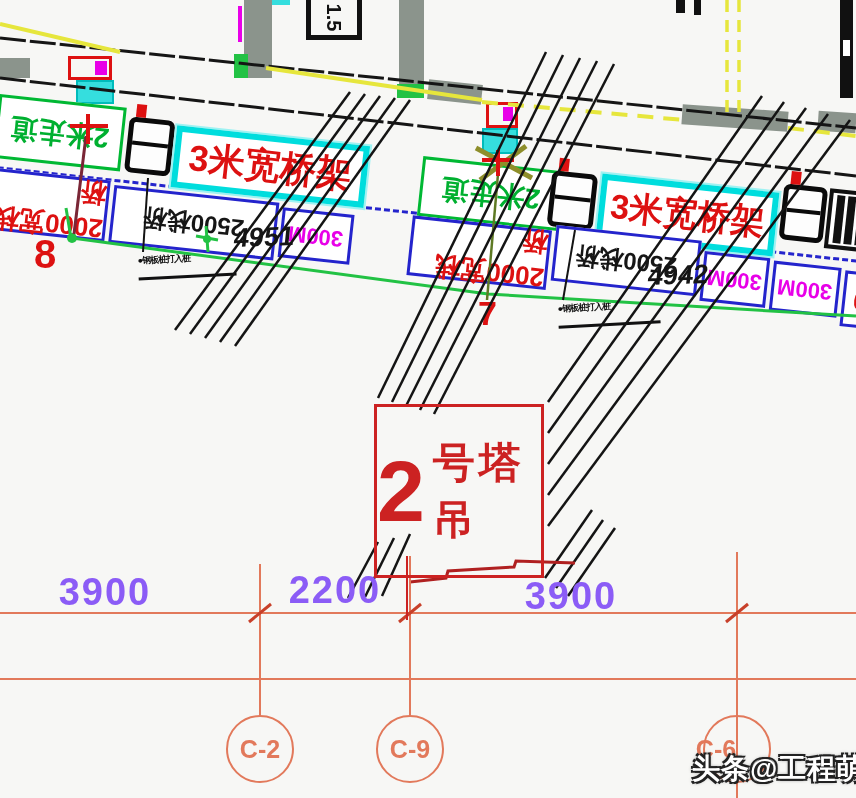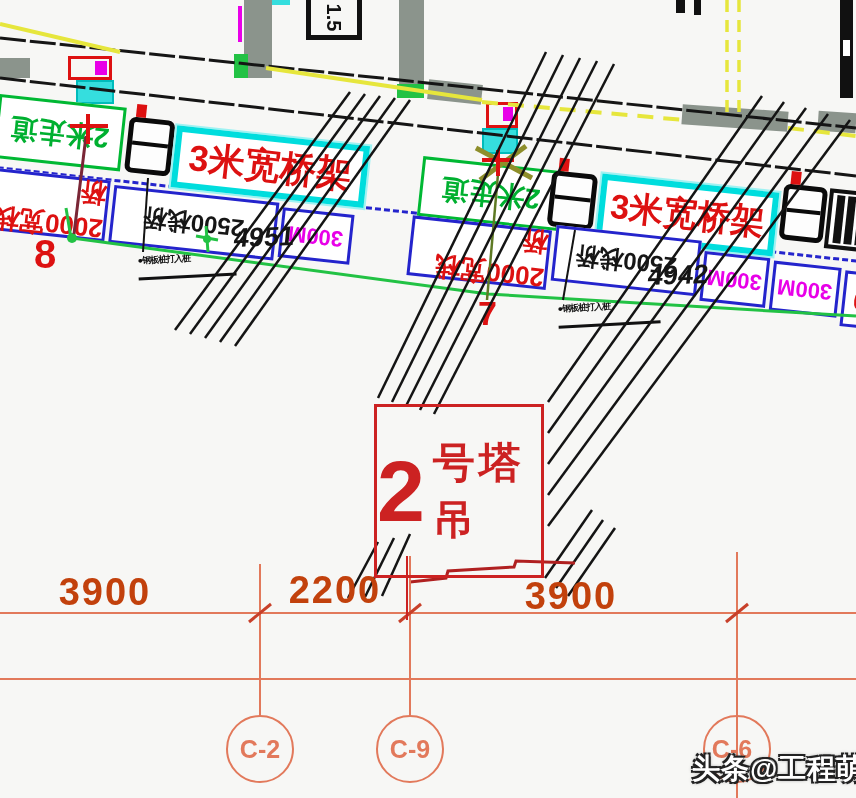--- a/index.html
+++ b/index.html
@@ -21,21 +21,21 @@
   .support{border:5px solid #0a0a0a;border-radius:7px;background:#fdfdfd;
            display:grid;grid-template-rows:1fr 1fr;}
   .support>div{border-bottom:4px solid #0a0a0a;}
   .hatched{border:4px solid #111;background:#fff;display:flex;justify-content:space-evenly;padding:2px 1px;}
   .hatched>i{display:block;width:8px;background:#111;}
   .rednub{position:absolute;width:10px;height:13px;background:#dd1111;}
   .gray{background:#8b948c;}
   .segdim{color:#161616;font-size:27px;font-weight:bold;transform:skewX(-8deg) rotate(-2deg);}
   .pilenote{color:#111;font-size:9px;font-weight:bold;letter-spacing:-1px;
             border-bottom:3px solid #111;transform:rotate(-3deg);white-space:nowrap;overflow:hidden;}
-  .dimtxt{color:#c2410c;font-size:38px;font-weight:bold;letter-spacing:2px;}
+  .dimtxt{color:#8b5cf6;font-size:38px;font-weight:bold;letter-spacing:2px;}
   .bubl{color:#e2795b;font-size:25px;font-weight:bold;text-align:center;}
   .rownum{color:#dd1111;font-weight:bold;}
   .cranebox{border:3px solid #cc2222;color:#cc2222;display:flex;align-items:center;
             justify-content:center;gap:8px;}
   .crane-num{font-size:86px;font-weight:bold;line-height:1;}
   .crane-suf{font-size:42px;font-weight:bold;letter-spacing:4px;}
   .topbox{border:5px solid #111;}
   .topbox span{display:inline-block;transform:rotate(90deg);font-size:20px;font-weight:bold;color:#111;}
   .wm{color:#ffffff;font-size:28px;font-weight:bold;letter-spacing:1px;white-space:nowrap;
       text-shadow:-2px -2px 0 #222,2px -2px 0 #222,-2px 2px 0 #222,2px 2px 0 #222,0 0 4px #222;}
@@ -227,17 +227,17 @@
     <span class="crane-num">2</span>
     <span class="crane-suf">号塔吊</span>
   </div>
 
   <div class="abs dimtxt ctr" style="left:40px;top:570px;width:130px;height:44px">3900</div>
   <div class="abs dimtxt ctr" style="left:272px;top:568px;width:126px;height:44px">2200</div>
   <div class="abs dimtxt ctr" style="left:506px;top:574px;width:130px;height:44px">3900</div>
 
   <div class="abs bubl ctr" style="left:226px;top:729px;width:68px;height:40px">C-2</div>
   <div class="abs bubl ctr" style="left:376px;top:729px;width:68px;height:40px">C-9</div>
-  <div class="abs bubl ctr" style="left:698px;top:729px;width:68px;height:40px">C-6</div>
+  <div class="abs bubl ctr" style="left:682px;top:729px;width:68px;height:40px">C-6</div>
 
   <div class="abs wm" style="left:692px;top:750px">头条@工程萌主</div>
 
 </div>
 
 </body></html>

